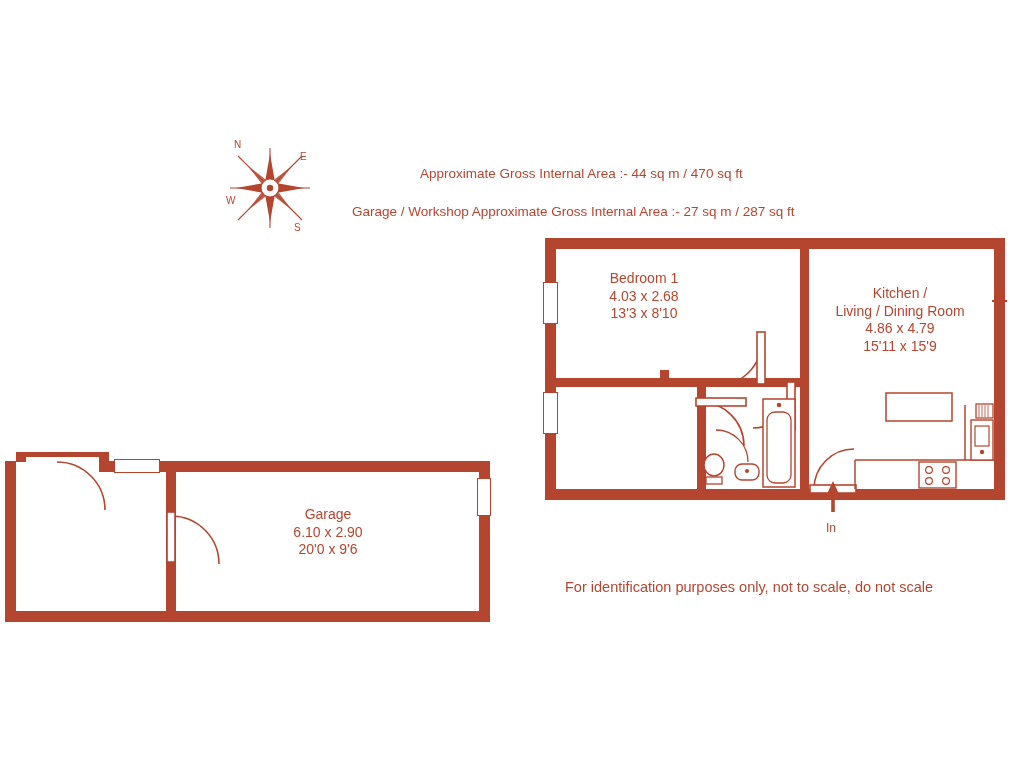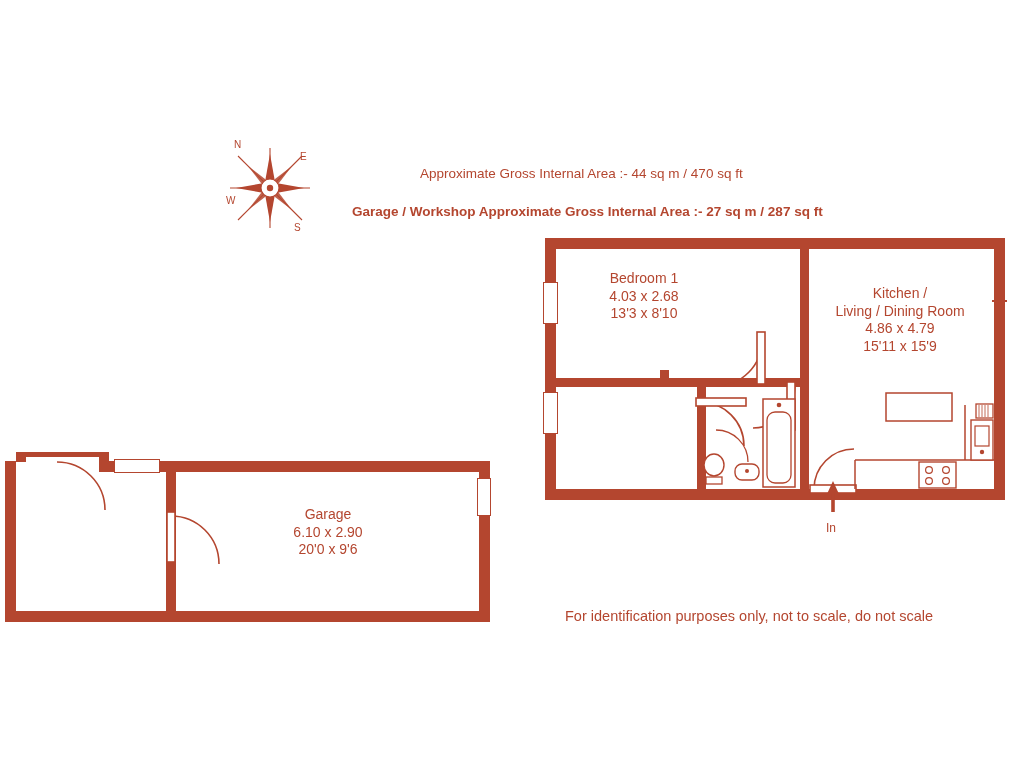--- a/index.html
+++ b/index.html
@@ -90,21 +90,21 @@
       <circle cx="0" cy="0" r="9" fill="#ffffff" stroke="#b4462f" stroke-width="1.1"></circle>
       <circle cx="0" cy="0" r="3.2" fill="#b4462f" stroke="none"></circle>
     </g>
   </svg>
   <span class="txt" style="left:234px; top:139px; font-size:10px;">N</span>
   <span class="txt" style="left:300px; top:151px; font-size:10px;">E</span>
   <span class="txt" style="left:294px; top:222px; font-size:10px;">S</span>
   <span class="txt" style="left:226px; top:195px; font-size:10px;">W</span>
 
   <div class="txt area-note" style="left:420px; top:166px;">Approximate Gross Internal Area  :-    44 sq m /  470 sq ft</div>
-  <div class="txt area-note" style="left:352px; top:204px;font-weight:bold;">Garage / Workshop  Approximate Gross Internal Area  :-  27 sq m /  287 sq ft</div>
+  <div class="txt area-note" style="left:352px; top:204px;">Garage / Workshop  Approximate Gross Internal Area  :-  27 sq m /  287 sq ft</div>
 
   <div class="wall" style="left:545px; top:238px; width:460px; height:11px;"></div>
   <div class="wall" style="left:545px; top:238px; width:11px; height:262px;"></div>
   <div class="wall" style="left:994px; top:238px; width:11px; height:262px;"></div>
   <div class="wall" style="left:545px; top:489px; width:460px; height:11px;"></div>
 
   <div class="wall" style="left:800px; top:238px; width:9px; height:262px;"></div>
 
   <div class="wall" style="left:545px; top:378px; width:264px; height:9px;"></div>
 
@@ -221,15 +221,15 @@
     <rect x="167" y="512" width="8" height="50" fill="#ffffff" stroke="#b4462f" stroke-width="1.6"></rect>
   </svg>
 
 
   <div class="txt room-label" style="left:262px; top:506px; width:132px;">
     <div>Garage</div>
     <div>6.10 x 2.90</div>
     <div>20'0 x 9'6</div>
   </div>
 
-  <div class="txt footer-note" style="left:565px; top:607px;">For identification purposes only, not to scale, do not scale</div>
+  <div class="txt footer-note" style="left:565px; top:578px;">For identification purposes only, not to scale, do not scale</div>
 
 </div>
 
 </body></html>

